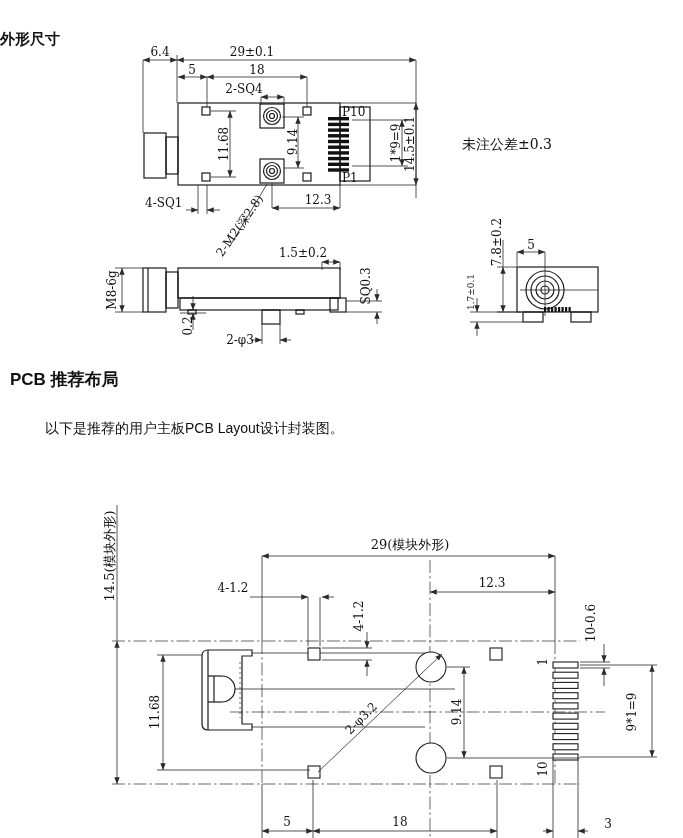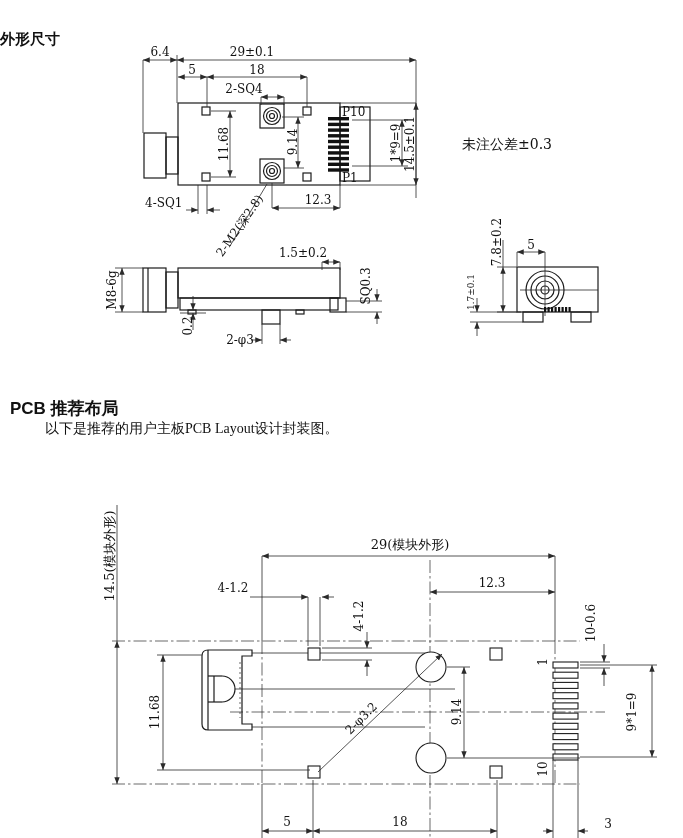--- a/index.html
+++ b/index.html
@@ -1,25 +1,25 @@
 <!DOCTYPE html>
 <html><head>
 <meta charset="utf-8">
 <style>
   html,body{margin:0;padding:0;background:#fff;}
   .page{position:relative;width:683px;height:838px;background:#fff;overflow:hidden;
         font-family:"Liberation Sans",sans-serif;color:#111;}
   .h1{position:absolute;left:0;top:6px;font-size:15px;font-weight:bold;
       font-family:"Liberation Sans",sans-serif;margin-top:24px;}
-  .h2{position:absolute;left:10px;top:397px;font-size:17px;font-weight:bold;
+  .h2{position:absolute;left:10px;top:368px;font-size:17px;font-weight:bold;
       font-family:"Liberation Sans",sans-serif;}
   .note{position:absolute;left:462px;top:136px;font-size:14px;
         font-family:"DejaVu Serif","Liberation Serif",serif;}
   .intro{position:absolute;left:45px;top:420px;font-size:14px;margin:0;
-         font-family:Liberation Serif, serif;}
+         font-family:Liberation Sans, sans-serif;}
   svg{position:absolute;left:0;top:0;}
   .ln{fill:none;stroke:#1c1c1c;stroke-width:1.2;}
   .lnf{fill:#fff;stroke:#1c1c1c;stroke-width:1.1;}
   .pinf{fill:#111;stroke:none;}
   .tn{fill:none;stroke:#2a2a2a;stroke-width:0.8;}
   .cl{fill:none;stroke:#2a2a2a;stroke-width:0.7;stroke-dasharray:13 3 2.5 3;}
   .dotv{fill:none;stroke:#2a2a2a;stroke-width:0.7;stroke-dasharray:2 3;}
   text{font-family:"DejaVu Serif","Liberation Serif",serif;font-size:12px;fill:#111;}
   .cjk{font-size:13px;}
   .sm{font-size:9px;}

